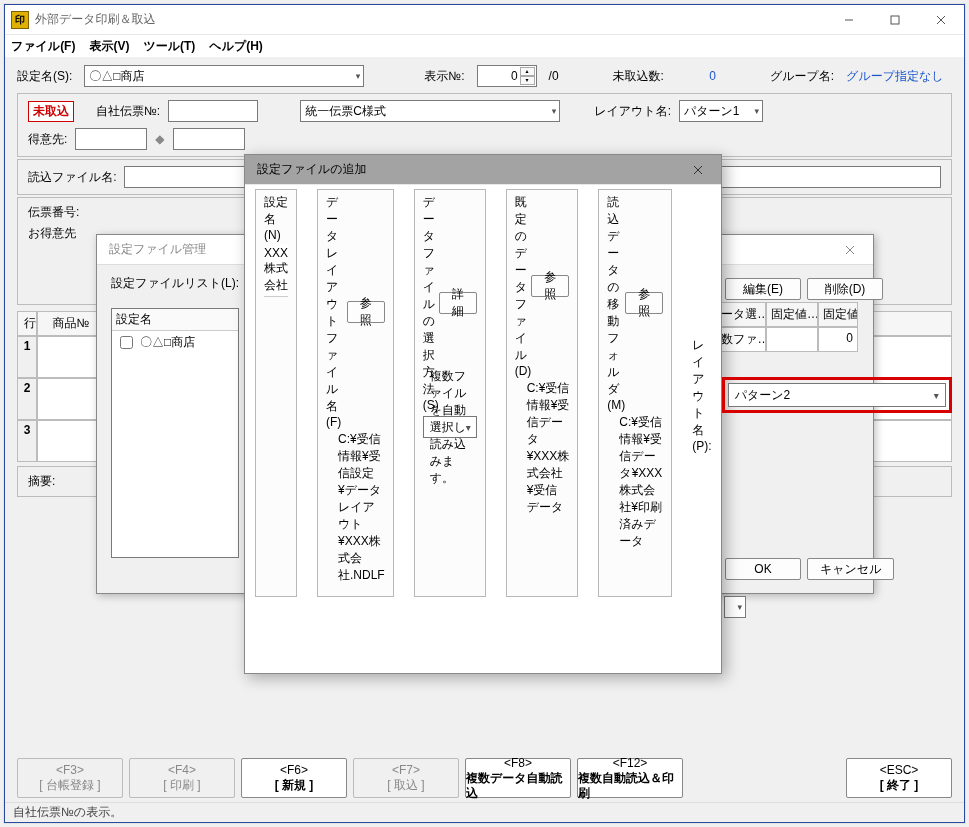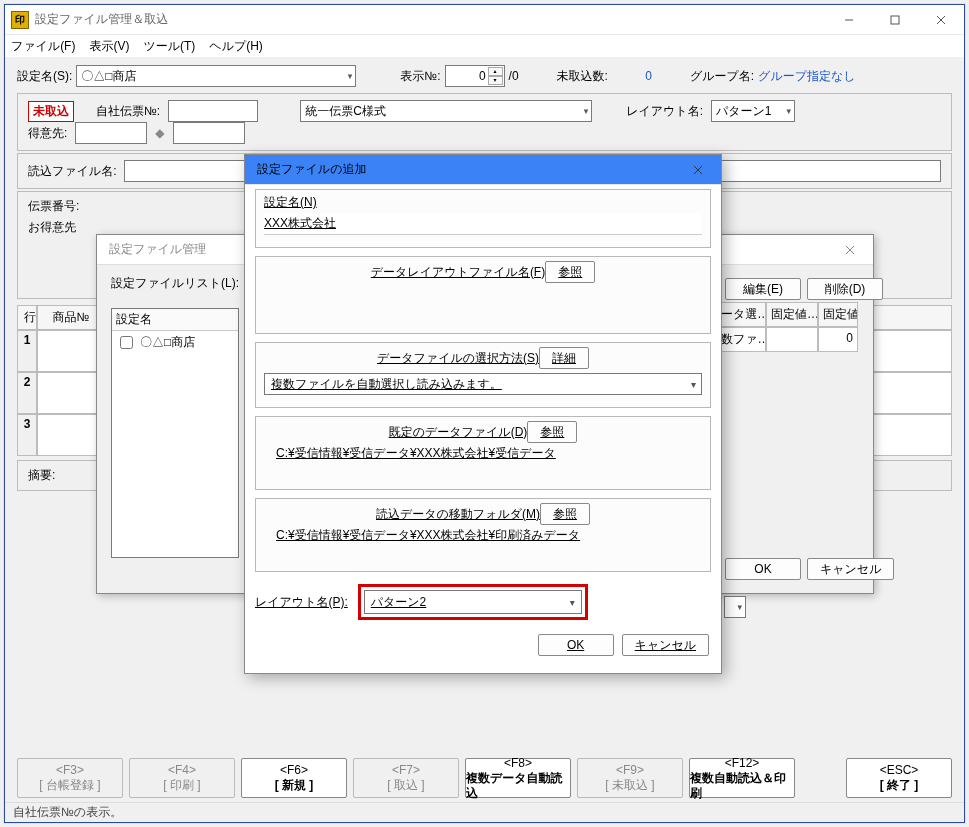--- a/index.html
+++ b/index.html
@@ -7,23 +7,23 @@
 
 
 .win { position: absolute; left: 4px; top: 4px; width: 961px; height: 819px; background: #f0f0f0; border: 1px solid #2a4aa0; box-shadow: 0 0 0 1px rgba(0,0,0,.05); }
 .titlebar { height: 30px; background: #fff; display: flex; align-items: center; padding: 0 0 0 6px; border-bottom: 1px solid #e8e8e8; }
 .titlebar .icon { width: 18px; height: 18px; background: #e0b000; border: 1px solid #806000; display: inline-flex; align-items: center; justify-content: center; font-size: 10px; font-weight: bold; color: #000; margin-right: 6px; }
 .titlebar .title { color: #666; }
 .titlebar .winbtns { margin-left: auto; display: flex; }
 .titlebar .winbtn { width: 46px; height: 30px; display: flex; align-items: center; justify-content: center; color: #666; }
 
 .menubar { height: 22px; background: #fff; display: flex; align-items: center; padding: 0 6px; }
-.menubar span { margin-right: 14px; color: #000; }
-
-.toolbar-row { padding: 8px 12px 4px 12px; display: flex; align-items: center; gap: 4px; }
+.menubar span { margin-right: 14px; color: #000; font-weight: bold; }
+
+.toolbar-row { padding: 8px 12px 4px 12px; display: flex; align-items: center; gap: 12px; }
 .lbl { white-space: nowrap; }
 .combo { height: 22px; background: #fff; border: 1px solid #7a7a7a; display: inline-flex; align-items: center; padding: 0 4px; position: relative; }
 .combo .caret { position: absolute; right: 3px; top: 50%; transform: translateY(-50%); font-size: 9px; color: #555; }
 .txt { height: 22px; background: #fff; border: 1px solid #7a7a7a; display: inline-flex; align-items: center; padding: 0 4px; }
 .num { width: 60px; height: 22px; background: #fff; border: 1px solid #7a7a7a; display: inline-flex; align-items: center; justify-content: flex-end; padding: 0 18px 0 4px; position: relative; }
 .num .spin { position: absolute; right: 1px; top: 1px; width: 15px; height: 18px; display: flex; flex-direction: column; }
 .num .spin div { flex: 1; border: 1px solid #aaa; background: #f8f8f8; font-size: 6px; text-align: center; line-height: 7px; }
 a.link { color: #1a55cc; text-decoration: none; }
 .stamp { color: #d00000; font-weight: bold; border: 1px solid #d00000; padding: 1px 4px; background: #fff; text-align: right; }
 
@@ -49,22 +49,22 @@
 .dlg1 .titlebar { background: #fff; border-bottom: 1px solid #ddd; }
 .dlg1 .body { padding: 10px 14px; }
 .listbox { width: 128px; height: 250px; background: #fff; border: 1px solid #7a7a7a; overflow: auto; }
 .listbox .head { border-bottom: 1px solid #ccc; padding: 2px 4px; background: #fafafa; }
 .listbox .item { padding: 2px 4px; display: flex; align-items: center; gap: 4px; }
 .btn { height: 22px; padding: 0 12px; border: 1px solid #888; background: #fdfdfd; border-radius: 2px; display: inline-flex; align-items: center; justify-content: center; }
 .btn.w { min-width: 76px; }
 
 
 .dlg2 { position: absolute; left: 244px; top: 154px; width: 478px; height: 520px; background: #fff; border: 1px solid #888; box-shadow: 4px 4px 14px rgba(0,0,0,.3); }
-.dlg2 .titlebar { background: #3b82f6; border-bottom: 1px solid #e8e8e8; height: 30px; text-align: center; }
-.dlg2 .body { padding: 4px 10px 8px 10px; display: flex; flex-direction: column; gap: 8px; text-decoration: underline; }
+.dlg2 .titlebar { background: #a3a3a3; border-bottom: 1px solid #e8e8e8; height: 30px; text-align: center; }
+.dlg2 .body { padding: 4px 10px 8px 10px; display: flex; flex-direction: row; gap: 20px; }
 .dlg2 .grp { border: 1px solid #b8b8b8; background: #fcfcfc; padding: 4px 8px 12px 8px; position: relative; }
 .dlg2 .grp .toprow { display: flex; justify-content: center; align-items: center; }
 .dlg2 .grp .field { background: #fff; border: none; border-bottom: 1px solid #ccc; padding: 2px 0; margin-top: 2px; }
 .dlg2 .grp .selectline { background: #fff; border: 1px solid #777; height: 22px; display: flex; align-items: center; padding: 0 6px; position: relative; margin-top: 4px; }
 .dlg2 .grp .selectline .caret { position: absolute; right: 5px; color: #555; font-size: 10px; }
 .dlg2 .foot { display: flex; justify-content: flex-end; gap: 8px; padding: 6px 2px; }
 .dlg2 .layoutrow { display: flex; align-items: center; gap: 10px; margin-top: 4px; }
 .redbox { border: 3px solid #d60000; padding: 3px; }
 .dlg2 .layoutrow .combo2 { width: 218px; height: 24px; background: #fff; border: 1px solid #777; display: flex; align-items: center; padding: 4px 6px; position: relative; }
 .dlg2 .layoutrow .combo2 .caret { position: absolute; right: 6px; color: #555; font-size: 10px; }
@@ -79,21 +79,21 @@
 .ok-cancel-right { position: absolute; left: 725px; top: 558px; display: flex; gap: 6px; }
 
 svg { display: block; }
 </style>
 </head>
 <body>
 
 <div class="win">
   <div class="titlebar">
     <span class="icon">印</span>
-    <span class="title">設定ファイル管理＆取込</span>
+    <span class="title">外部データ印刷＆取込</span>
     <div class="winbtns">
       <div class="winbtn">
           <svg width="10" height="10">
             <line x1="1" y1="5" x2="9" y2="5" stroke="#555"></line>
           </svg>
         </div>
       <div class="winbtn">
           <svg width="10" height="10">
             <rect x="1" y="1" width="8" height="8" fill="none" stroke="#555"></rect>
           </svg>
@@ -137,32 +137,32 @@
     <a href="#" class="link">グループ指定なし</a>
   </div>
 
   <div class="panel">
     <div class="panel-row">
       <span class="stamp">未取込</span>
       <span style="width:6px"></span>
       <span class="lbl">自社伝票№:</span>
       <div class="txt" style="width:90px"></div>
       <span style="width:26px"></span>
-      <div class="combo" style="width:292px">
+      <div class="combo" style="width:260px">
         <span>統一伝票C様式</span>
         <span class="caret">▾</span>
       </div>
       <span style="width:18px"></span>
       <span class="lbl">レイアウト名:</span>
       <div class="combo" style="width:84px">
         <span>パターン1</span>
         <span class="caret">▾</span>
       </div>
     </div>
-    <div class="panel-row" style="">
+    <div class="panel-row" style="margin-top:6px">
       <span class="lbl">得意先:</span>
       <div class="txt" style="width:72px"></div>
       <span style="color:#888">◆</span>
       <div class="txt" style="width:72px"></div>
     </div>
   </div>
 
   <div class="panel">
     <div class="panel-row">
       <span class="lbl">読込ファイル名:</span>
@@ -221,24 +221,20 @@
         <span>&lt;F6&gt;</span>
         <span class="bold">[ 新規 ]</span>
       </div>
     <div class="fkey disabled">
         <span>&lt;F7&gt;</span>
         <span>[ 取込 ]</span>
       </div>
     <div class="fkey">
         <span>&lt;F8&gt;</span>
         <span class="bold">複数データ自動読込</span>
-      </div>
-    <div class="fkey disabled">
-        <span>&lt;F9&gt;</span>
-        <span>[ 未取込 ]</span>
       </div>
     <div class="fkey">
         <span>&lt;F12&gt;</span>
         <span class="bold">複数自動読込＆印刷</span>
       </div>
     <div style="flex:1"></div>
     <div class="fkey">
         <span>&lt;ESC&gt;</span>
         <span class="bold">[ 終了 ]</span>
       </div>
@@ -316,20 +312,21 @@
     <div class="grp">
       <div>設定名(N)</div>
       <div class="field">XXX株式会社</div>
     </div>
 
     <div class="grp" style="min-height:78px">
       <div class="toprow">
         <span>データレイアウトファイル名(F)</span>
         <div class="btn">参照</div>
       </div>
+      <div style="padding:2px 0 0 12px">C:¥受信情報¥受信設定¥データレイアウト¥XXX株式会社.NDLF</div>
     </div>
 
     <div class="grp">
       <div class="toprow">
         <span>データファイルの選択方法(S)</span>
         <div class="btn">詳細</div>
       </div>
       <div class="selectline">
         <span>複数ファイルを自動選択し読み込みます。</span>
         <span class="caret">▾</span>

